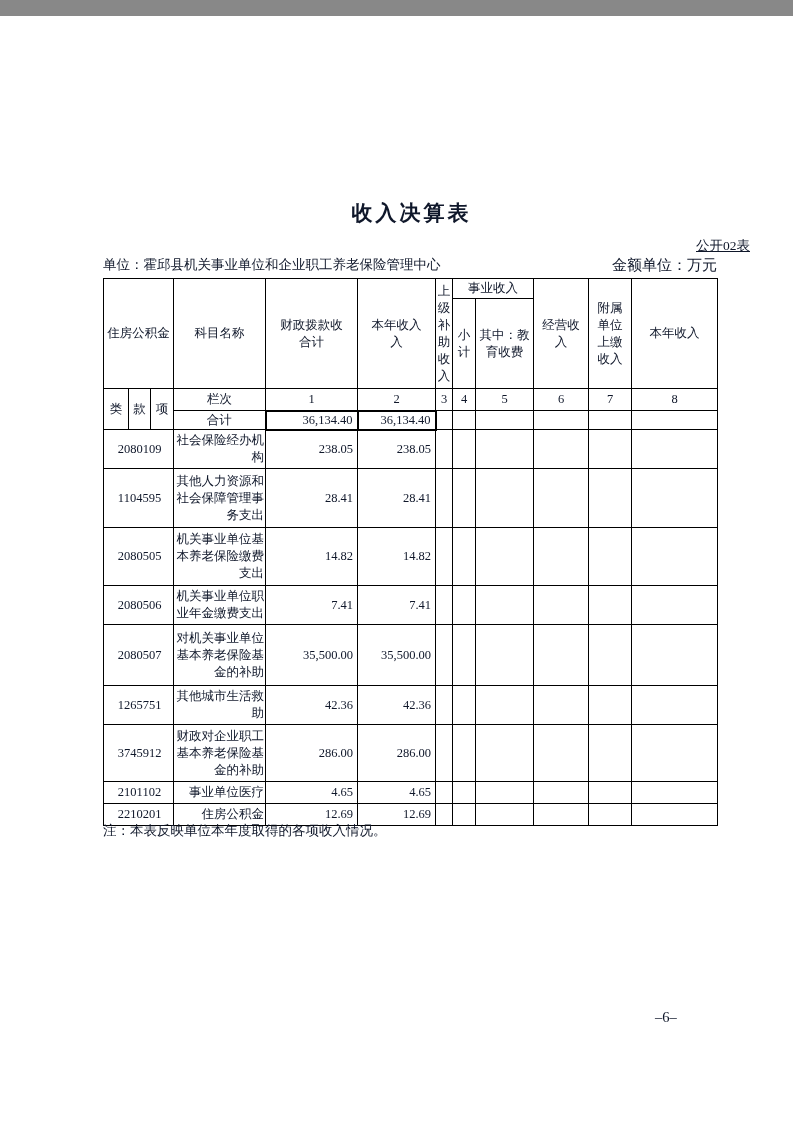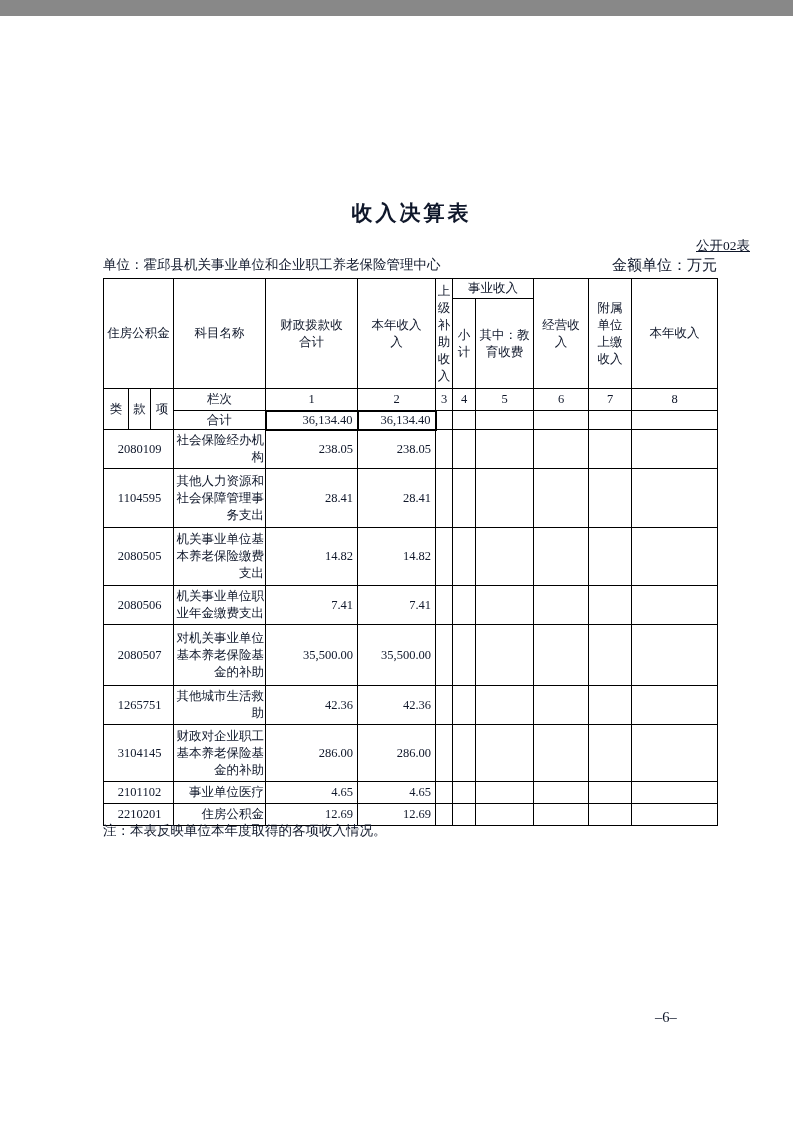--- a/index.html
+++ b/index.html
@@ -230,21 +230,21 @@
         <td class="num-cell">42.36</td>
         <td class="num-cell">42.36</td>
         <td class="num-cell"></td>
         <td class="num-cell"></td>
         <td class="num-cell"></td>
         <td class="num-cell"></td>
         <td class="num-cell"></td>
         <td class="num-cell"></td>
       </tr>
       <tr style="height:57px">
-        <td colspan="3" class="code-cell">3104145</td>
+        <td colspan="3" class="code-cell">3745912</td>
         <td class="name-cell">财政对企业职工基本养老保险基金的补助</td>
         <td class="num-cell">286.00</td>
         <td class="num-cell">286.00</td>
         <td class="num-cell"></td>
         <td class="num-cell"></td>
         <td class="num-cell"></td>
         <td class="num-cell"></td>
         <td class="num-cell"></td>
         <td class="num-cell"></td>
       </tr>

